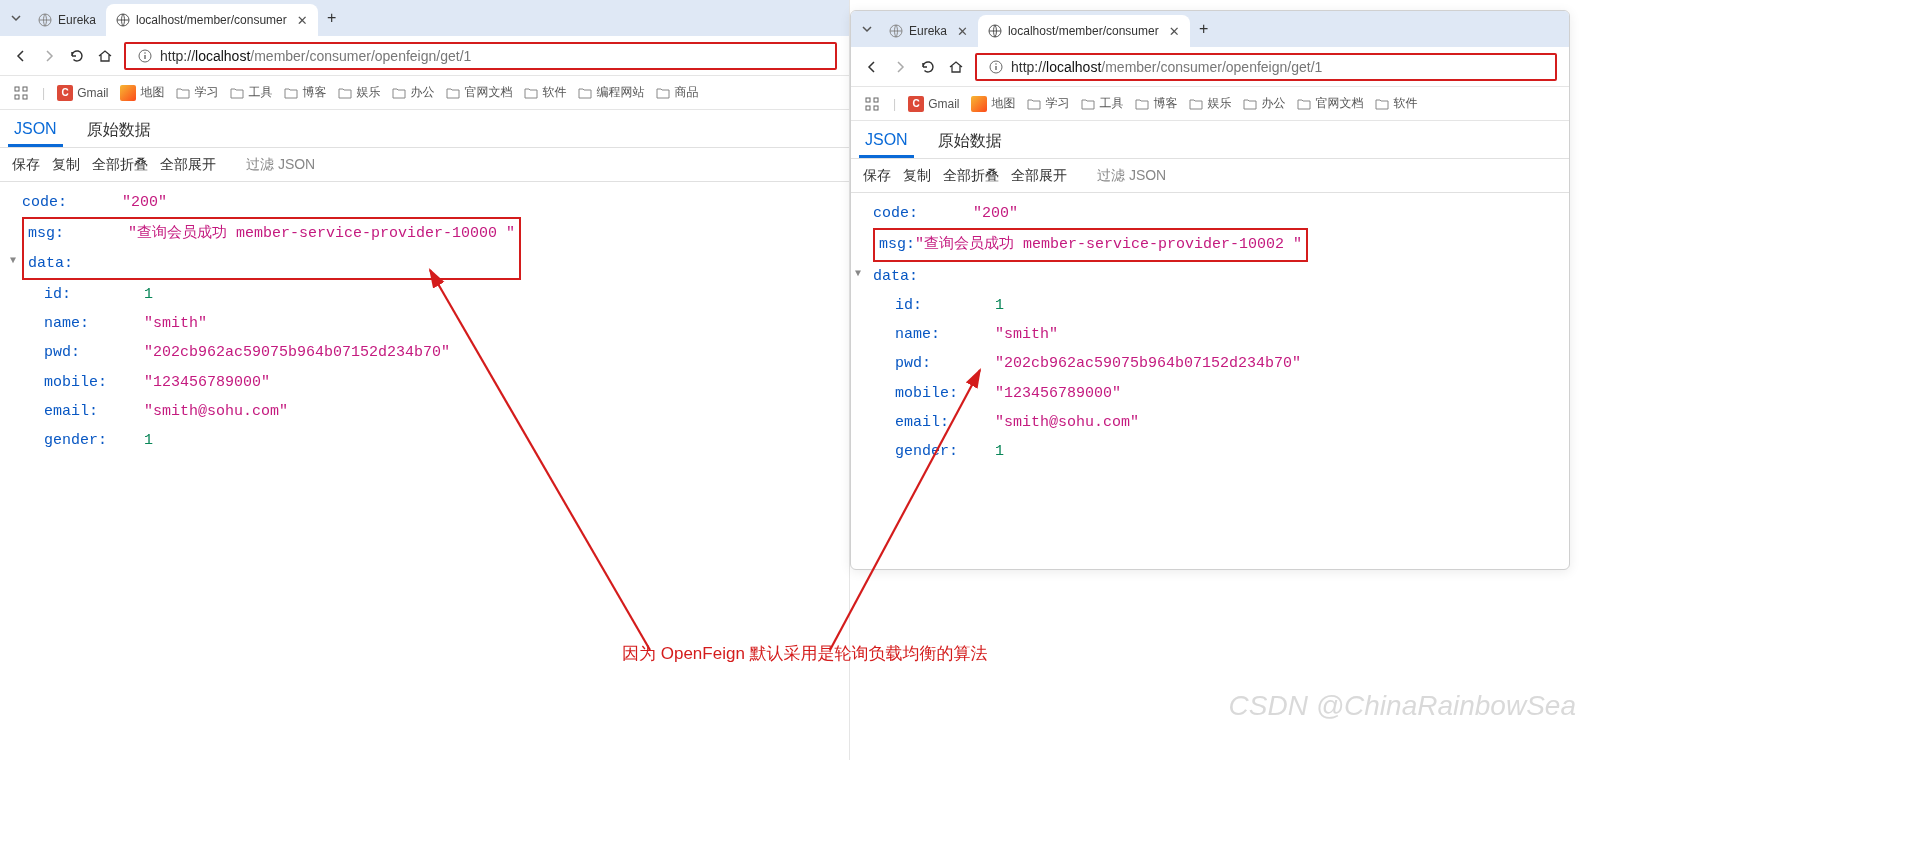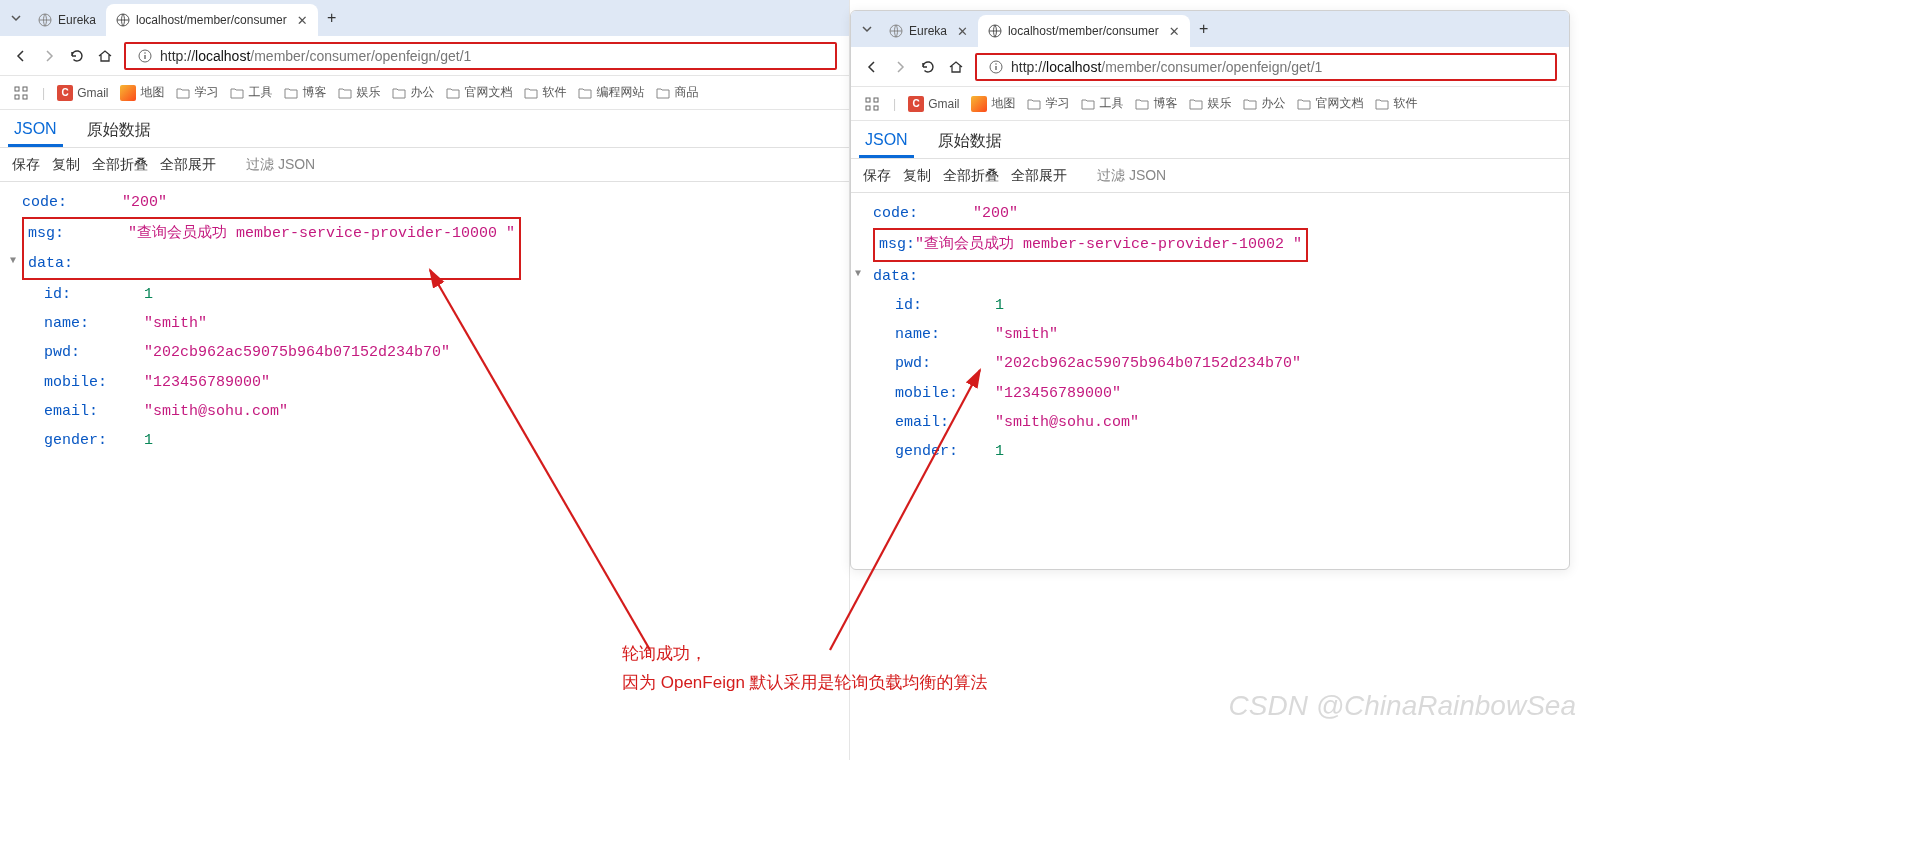--- a/index.html
+++ b/index.html
@@ -458,17 +458,16 @@
   <defs>
     <marker id="ah" markerWidth="10" markerHeight="10" refX="8" refY="3" orient="auto">
       <path d="M0,0 L9,3 L0,6 z" fill="#d41c1c"></path>
     </marker>
   </defs>
   <line x1="650" y1="650" x2="430" y2="270" stroke="#d41c1c" stroke-width="2.2" marker-end="url(#ah)"></line>
   <line x1="830" y1="650" x2="980" y2="370" stroke="#d41c1c" stroke-width="2.2" marker-end="url(#ah)"></line>
 </svg>
 
 <div class="caption">
-  <div>轮询成功，</div>
   <div>因为 OpenFeign 默认采用是轮询负载均衡的算法</div>
 </div>
 
 <div class="watermark">CSDN @ChinaRainbowSea</div>
 
 </body></html>

